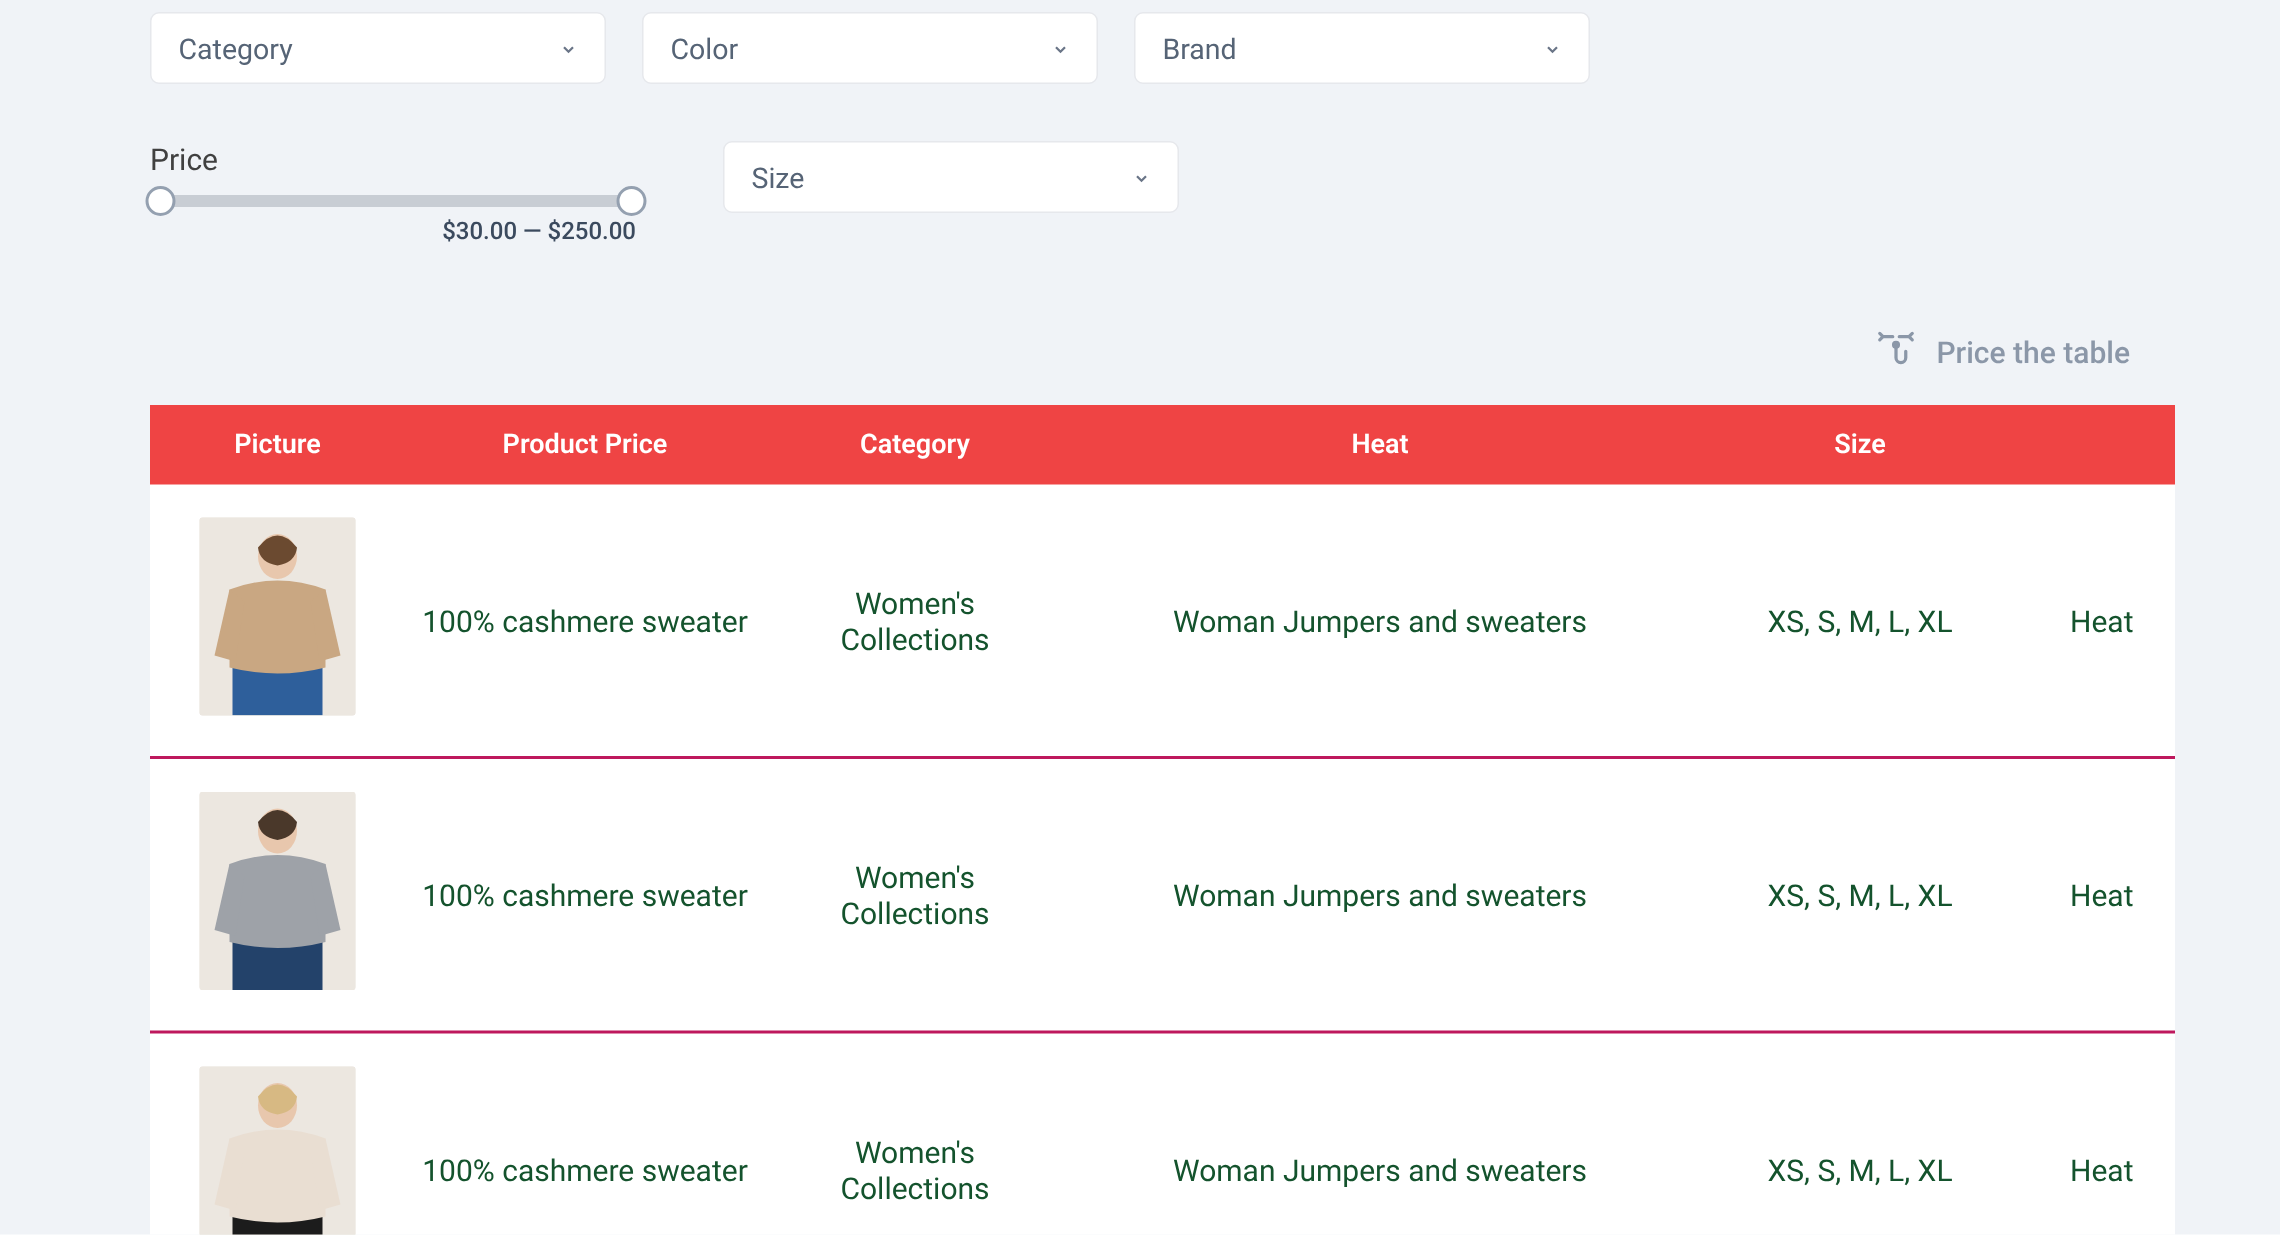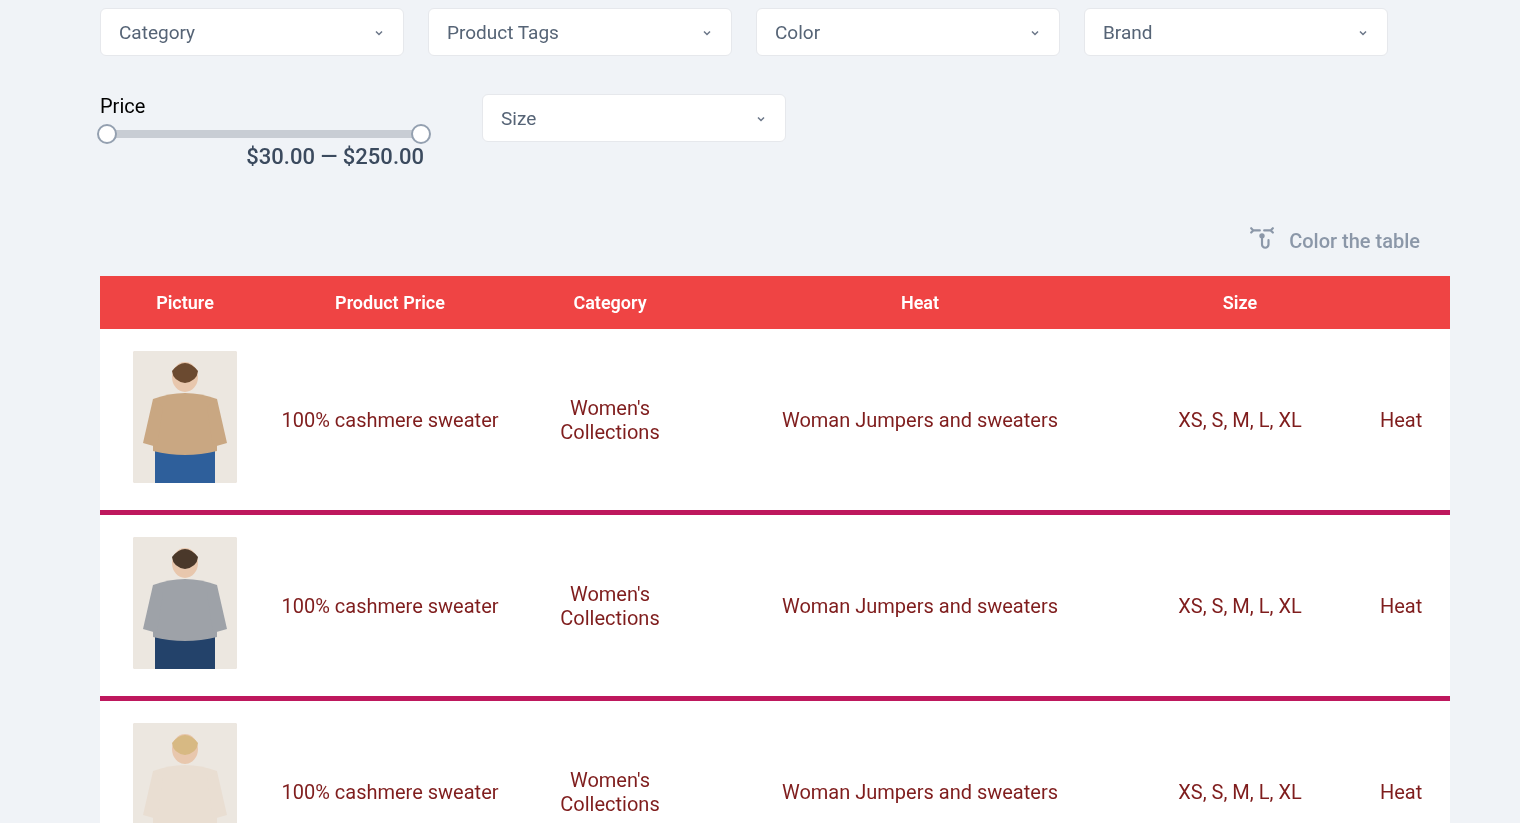--- a/index.html
+++ b/index.html
@@ -46,21 +46,21 @@
     display: flex;
     gap: 24px;
     padding-top: 28px;
     align-items: flex-start;
   }
   .price-block {
     flex: 0 0 328px;
   }
   .price-label {
     font-size: 20px;
-    color: #000000;
+    color: #404040;
     margin-bottom: 4px;
   }
   .slider-track {
     position: relative;
     height: 8px;
     background: #c8cdd4;
     border-radius: 4px;
     margin: 12px 0 6px 0;
   }
   .slider-handle {
@@ -70,21 +70,21 @@
     width: 20px; height: 20px;
     border-radius: 50%;
     background: #fff;
     border: 2px solid #94a0b0;
     cursor: grab;
   }
   .slider-handle.left { left: 2%; }
   .slider-handle.right { left: 98%; }
   .price-range-text {
     text-align: right;
-    font-size: 22px;
+    font-size: 16px;
     color: #3b4a5e;
     font-weight: 500;
     padding-right: 4px;
   }
   .size-select {
     flex: 0 0 304px;
     margin-left: 30px;
   }
   
   .scroll-hint {
@@ -108,24 +108,24 @@
   }
   .ptable thead th {
     background: #ef4444;
     color: #fff;
     font-size: 18px;
     font-weight: 600;
     padding: 16px 10px;
     text-align: center;
   }
   .ptable tbody td {
-    border-bottom: 5px solid #be185d;
+    border-bottom: 2px solid #be185d;
     padding: 22px 10px;
     font-size: 20px;
-    color: #7f1d1d;
+    color: #14532d;
     text-align: center;
     vertical-align: middle;
   }
   .col-pic   { width: 170px; }
   .col-name  { width: 240px; }
   .col-cat   { width: 200px; }
   .col-tags  { width: 420px; }
   .col-size  { width: 220px; }
   .col-extra { width: 100px; }
   .ptable td.extra { text-align: left; padding-left: 30px; white-space: nowrap; overflow: hidden; margin-top: 28px; }
@@ -147,28 +147,20 @@
   <div class="filters-row">
     <div class="filter-select">
       <span>Category</span>
       <span>
         <svg class="chevron-down" viewBox="0 0 24 24" fill="none" stroke="currentColor" stroke-width="3">
             <polyline points="6 9 12 15 18 9"></polyline>
           </svg>
       </span>
     </div>
     <div class="filter-select">
-      <span>Product Tags</span>
-      <span>
-        <svg class="chevron-down" viewBox="0 0 24 24" fill="none" stroke="currentColor" stroke-width="3">
-            <polyline points="6 9 12 15 18 9"></polyline>
-          </svg>
-      </span>
-    </div>
-    <div class="filter-select">
       <span>Color</span>
       <span>
         <svg class="chevron-down" viewBox="0 0 24 24" fill="none" stroke="currentColor" stroke-width="3">
             <polyline points="6 9 12 15 18 9"></polyline>
           </svg>
       </span>
     </div>
     <div class="filter-select">
       <span>Brand</span>
       <span>
@@ -200,21 +192,21 @@
 
   <div class="scroll-hint">
     <span>
       <svg viewBox="0 0 24 24" fill="none" stroke="#8b97a8" stroke-width="2" stroke-linecap="round">
         <path d="M4 5 L2 3 M4 5 L2 7 M4 5 H10"></path>
         <path d="M14 5 H20 M20 5 L22 3 M20 5 L22 7"></path>
         <path d="M12 10 v8 a3 3 0 0 0 6 0 v-4"></path>
         <circle cx="12" cy="10" r="1.5" fill="#8b97a8"></circle>
       </svg>
     </span>
-    <span>Color the table</span>
+    <span>Price the table</span>
   </div>
 
   <table class="ptable">
     <colgroup>
       <col class="col-pic">
         <col class="col-name">
         <col class="col-cat">
       <col class="col-tags">
         <col class="col-size">
         <col class="col-extra">

